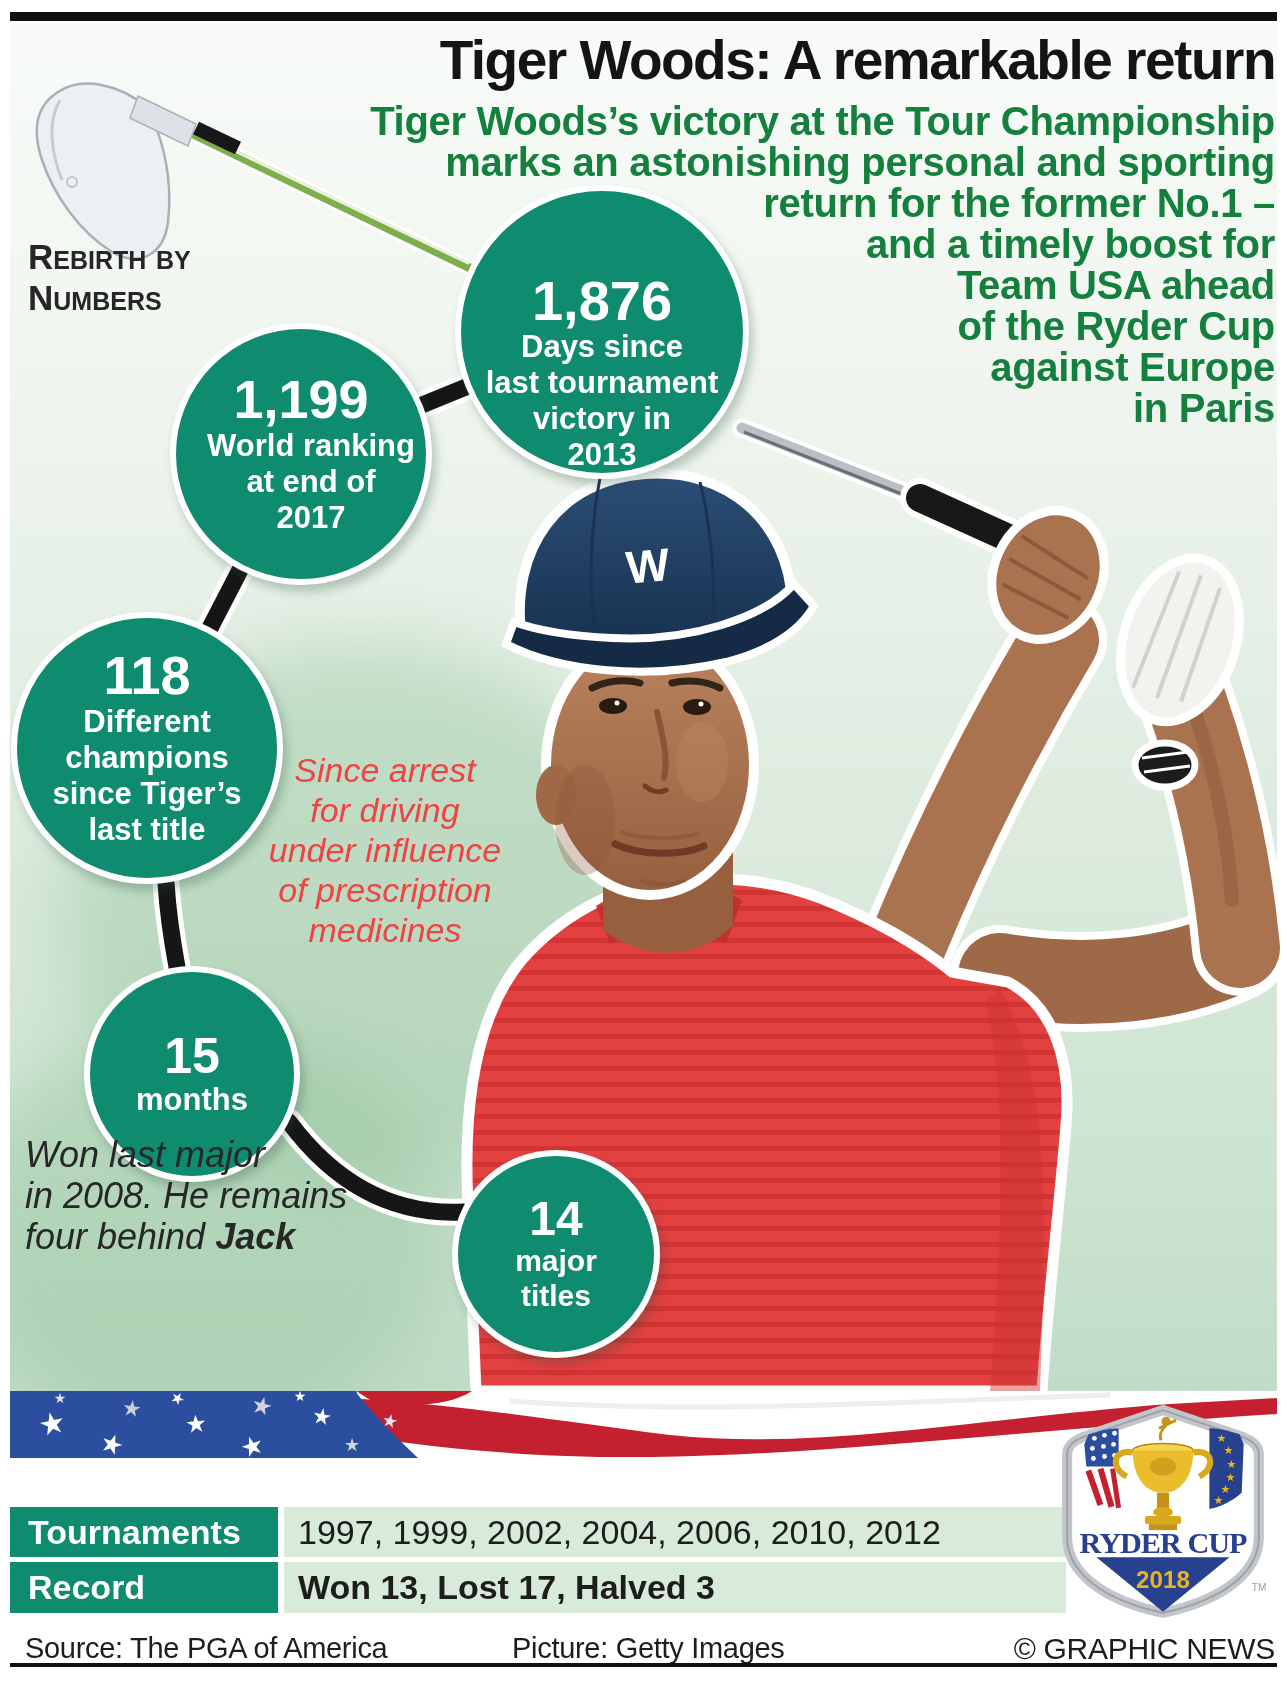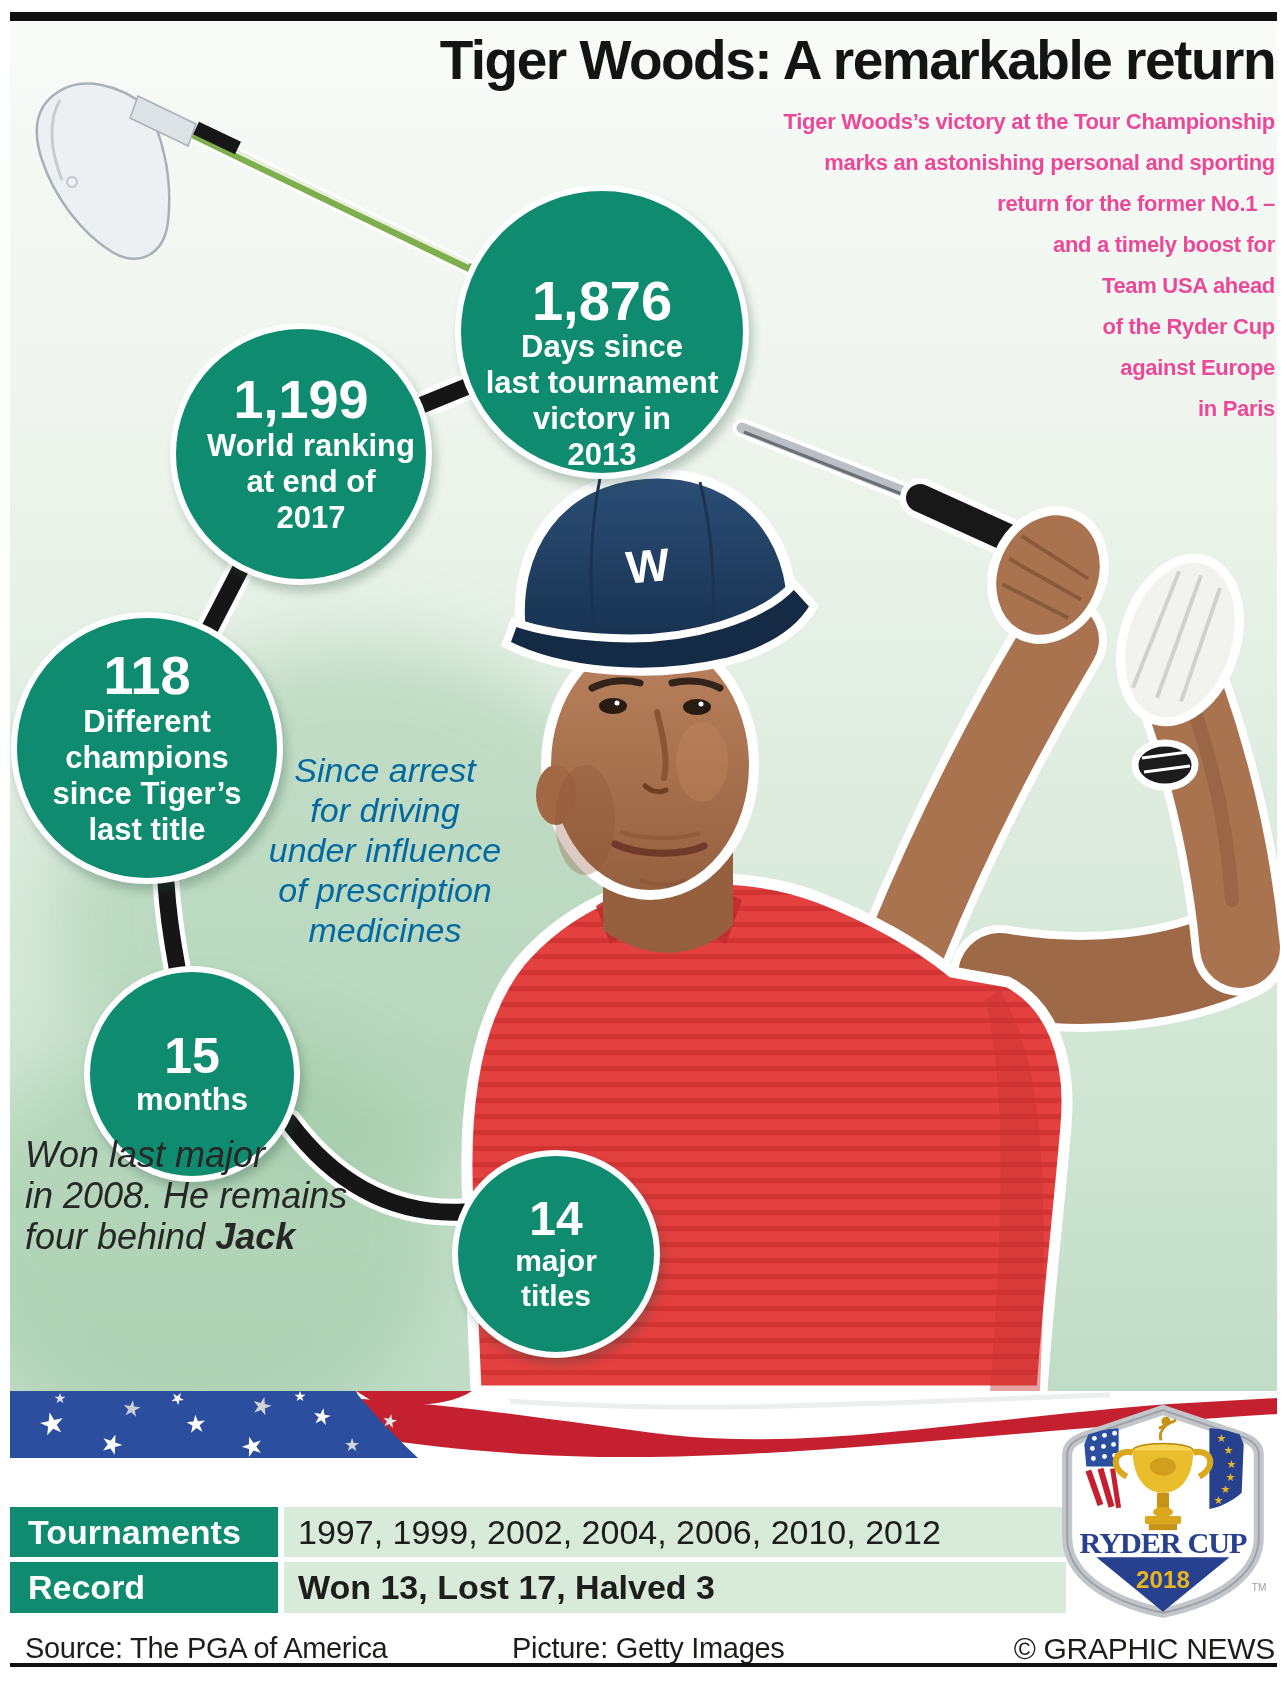--- a/index.html
+++ b/index.html
@@ -16,22 +16,22 @@
     overflow:hidden;
   }
   .blob{position:absolute;border-radius:50%;background:rgba(141,191,150,.38);filter:blur(34px);}
   .blob1{left:50px;top:620px;width:600px;height:540px;}
   .blob2{left:-60px;top:1010px;width:500px;height:400px;}
   .scene{left:0;top:0;width:1287px;height:1689px;}
   .page-title{
     right:12px;top:28px;left:0;text-align:right;font-size:55px;font-weight:bold;
     letter-spacing:-1.5px;color:#141414;white-space:nowrap;
   }
-  .intro{right:12px;top:101px;text-align:right;font-size:22px;font-weight:bold;
-    line-height:41px;letter-spacing:-0.3px;color:#ec4899;}
+  .intro{right:12px;top:101px;text-align:right;font-size:40px;font-weight:bold;
+    line-height:41px;letter-spacing:-0.3px;color:#15803d;}
   .intro div{white-space:nowrap;}
   .rebirth{left:28px;top:236px;font-size:35px;line-height:41px;font-weight:bold;
     font-variant:small-caps;color:#262626;letter-spacing:0;}
   .stat-circle{
     border-radius:50%;background:var(--accent-green,#0f8b6f);border:6px solid #fff;
     box-sizing:border-box;color:#fff;display:flex;flex-direction:column;align-items:center;
     justify-content:center;text-align:center;box-shadow:4px 7px 10px rgba(40,80,60,.28);
   }
   .stat-value{font-weight:bold;line-height:1.02;}
   .stat-lines{font-weight:bold;}
@@ -44,21 +44,21 @@
   .c118{left:11px;top:612px;width:272px;height:272px;}
   .c118 .stat-value{font-size:54px;}
   .c118 .stat-lines{font-size:31px;line-height:36px;}
   .c15{left:84px;top:966px;width:216px;height:216px;}
   .c15 .stat-value{font-size:50px;}
   .c15 .stat-lines{font-size:31px;line-height:36px;}
   .c14{left:452px;top:1150px;width:208px;height:208px;}
   .c14 .stat-value{font-size:48px;}
   .c14 .stat-lines{font-size:30px;line-height:35px;}
   .arrest-note{left:250px;top:750px;width:270px;text-align:center;font-style:italic;
-    font-size:34px;line-height:40px;color:#0369a1;}
+    font-size:34px;line-height:40px;color:#ef4444;}
   .major-note{left:25px;top:1134px;font-style:italic;font-size:36px;line-height:41px;color:#272727;}
   .major-note .b{font-weight:bold;}
   .flag-svg{left:10px;top:1391px;width:1267px;height:67px;}
   .record-heading{left:25px;top:1467px;font-size:34px;font-weight:bold;font-variant:small-caps;
     color:#1d1d1b;letter-spacing:0.2px;}
   .t-row{display:flex;align-items:center;box-sizing:border-box;}
   .t-label{left:10px;width:268px;background:var(--accent-green,#0f8b6f);color:#fff;
     font-size:34px;font-weight:bold;padding-left:18px;}
   .t-value{left:284px;width:782px;background:var(--value-row-green,#d8ead9);color:#1d1d1b;
     font-size:34px;padding-left:14px;}
@@ -226,20 +226,24 @@
   <div class="abs intro">
     <div>Tiger Woods’s victory at the Tour Championship</div>
     <div>marks an astonishing personal and sporting</div>
     <div>return for the former No.1 –</div>
     <div>and a timely boost for</div>
     <div>Team USA ahead</div>
     <div>of the Ryder Cup</div>
     <div>against Europe</div>
     <div>in Paris</div>
   </div>
+  <div class="abs rebirth">
+    <div>Rebirth by</div>
+    <div>Numbers</div>
+  </div>
 
   <div class="abs arrest-note">
     <div>Since arrest</div>
     <div>for driving</div>
     <div>under influence</div>
     <div>of prescription</div>
     <div>medicines</div>
   </div>
 
   <div class="abs major-note">

